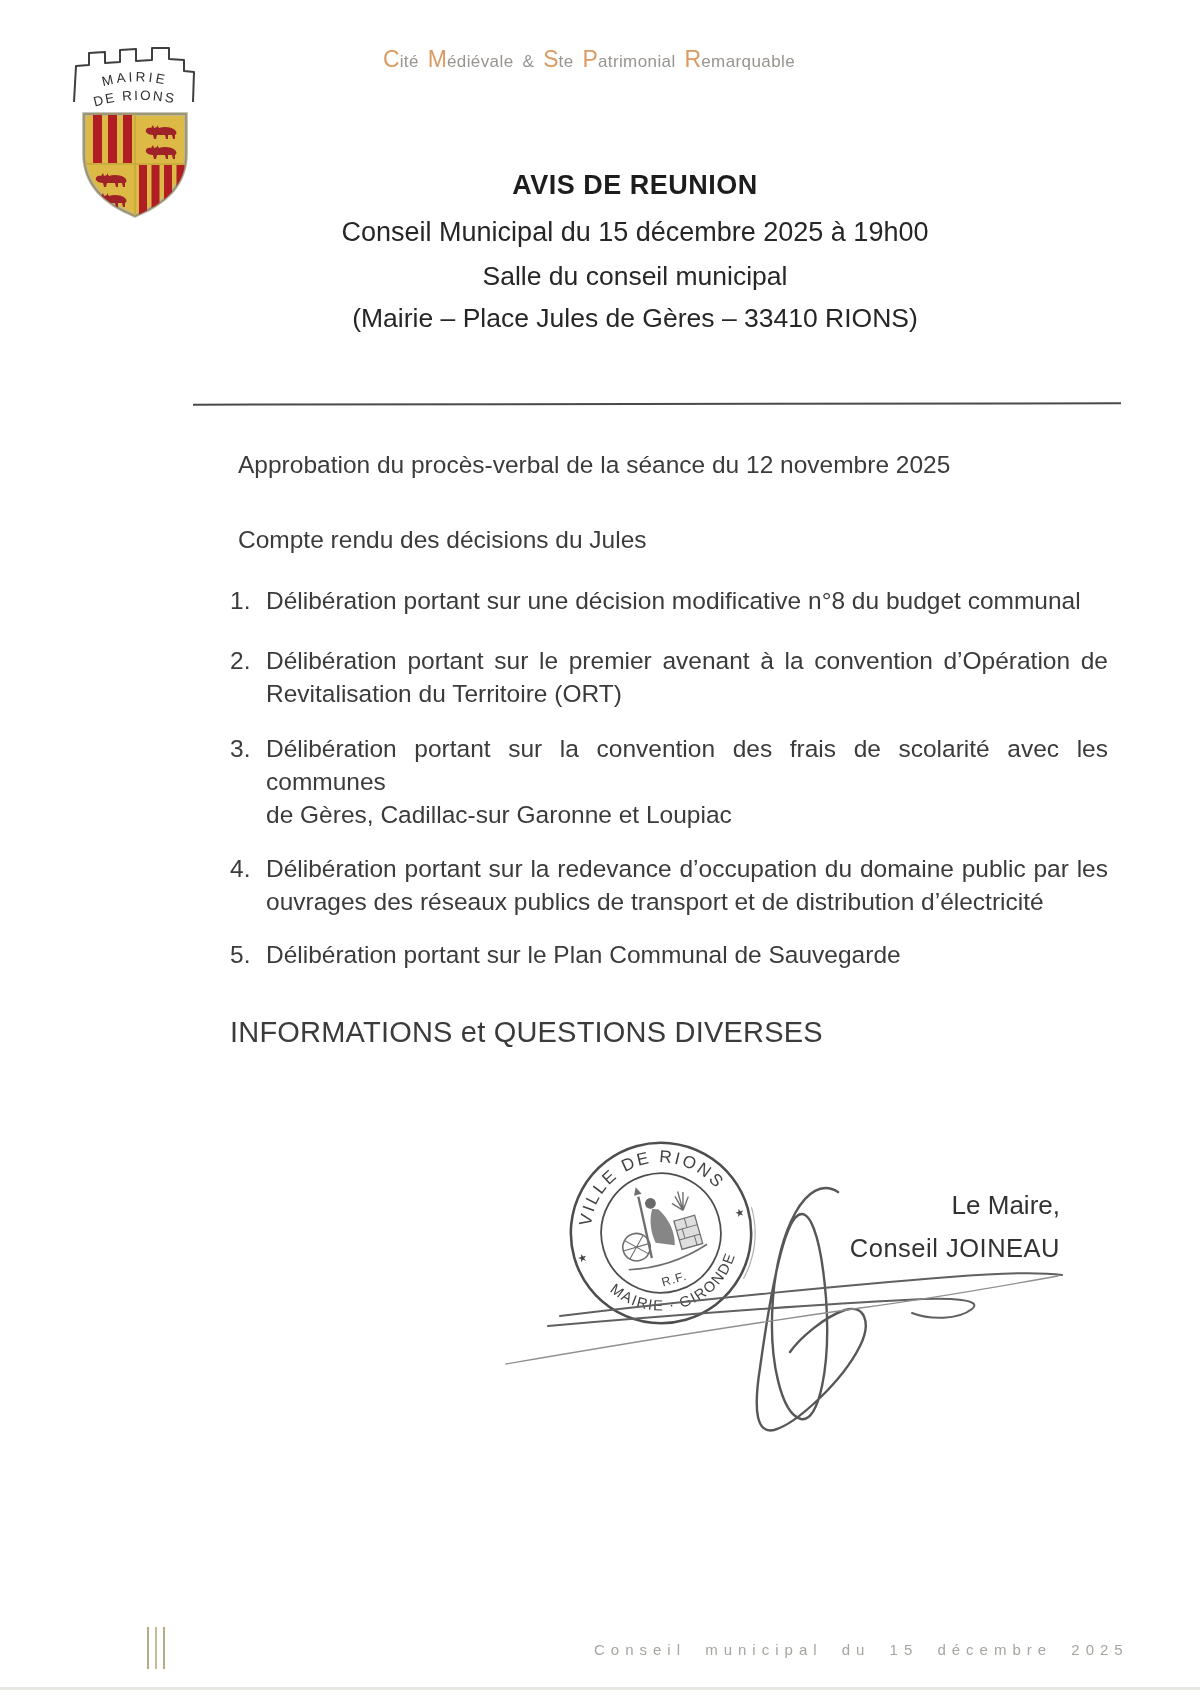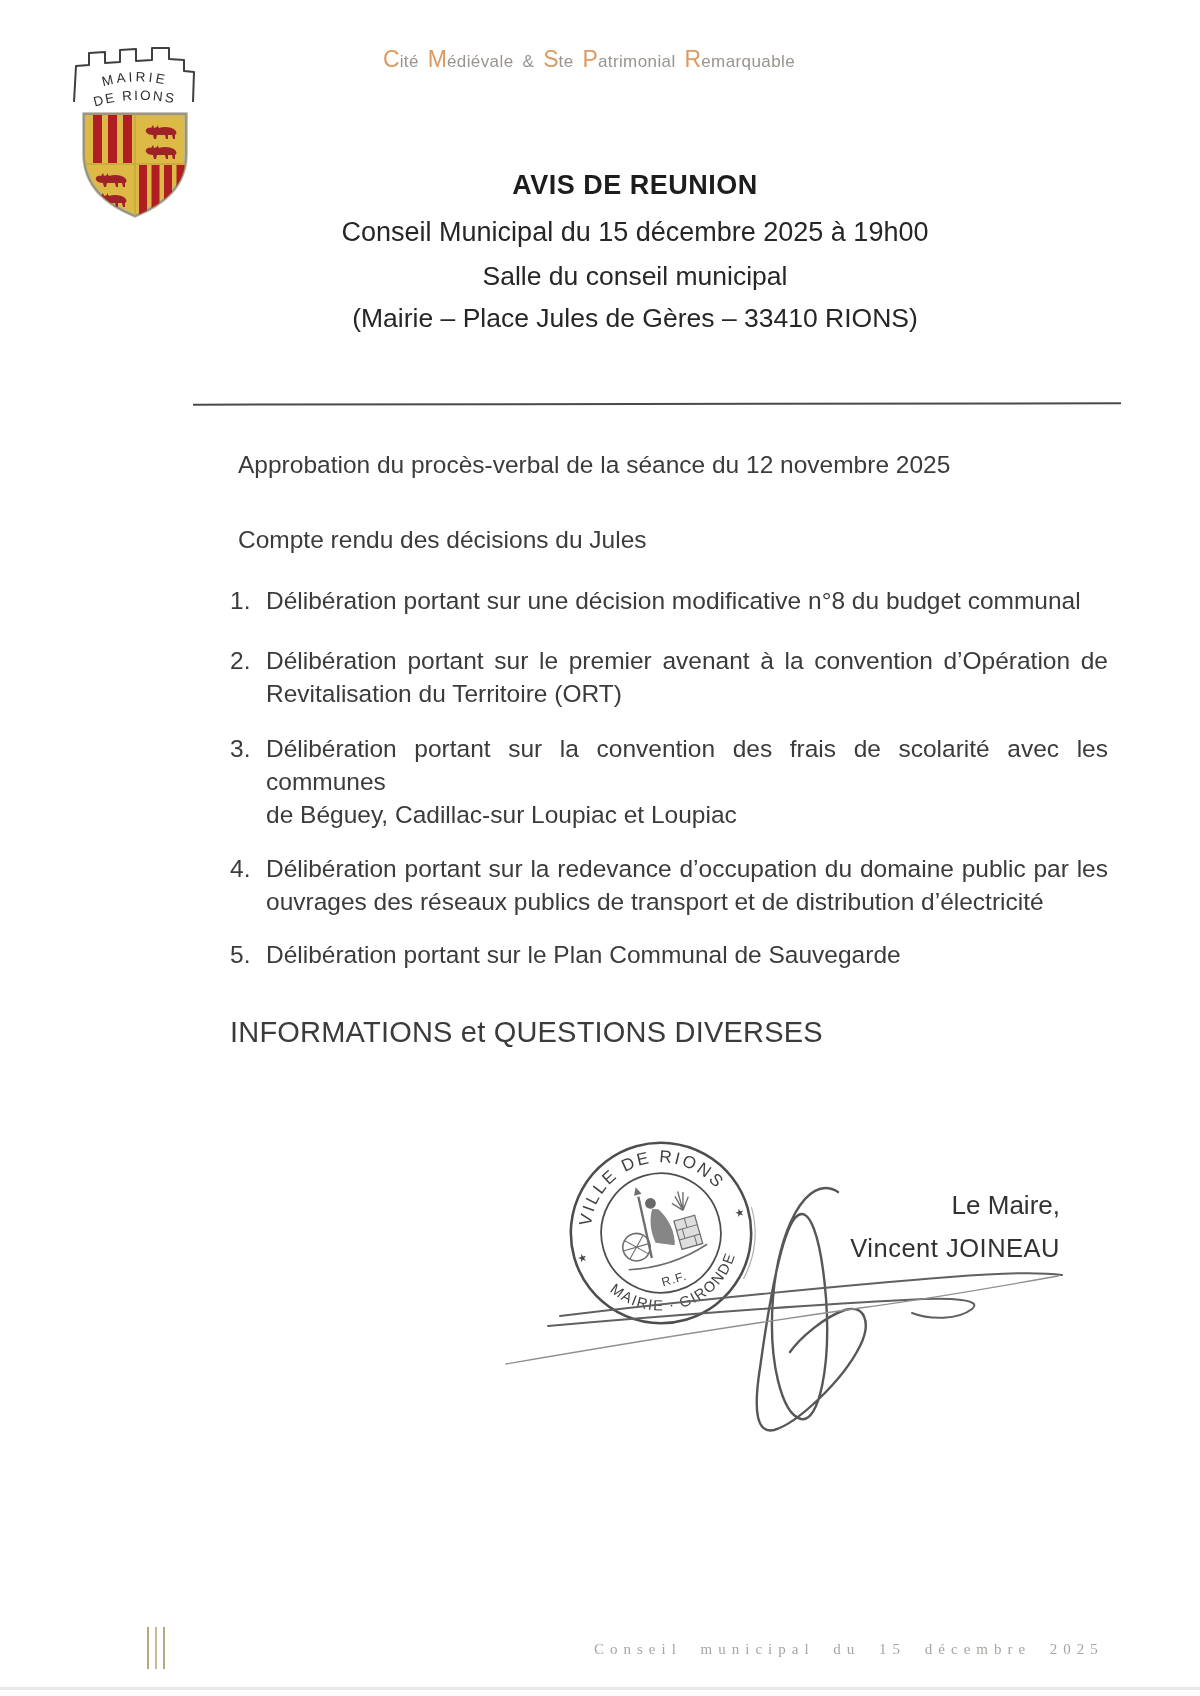--- a/index.html
+++ b/index.html
@@ -44,21 +44,21 @@
   
   #seal{left:563px;top:1135px;width:196px;height:196px;}
   #sig{left:450px;top:1120px;width:660px;height:320px;}
   #role{left:855px;top:1190px;width:205px;text-align:right;font-size:26px;color:#323232;}
   #name{left:800px;top:1234px;width:260px;text-align:right;font-size:25.5px;letter-spacing:.5px;color:#323232;}
 
   
   #fmarks{left:147px;top:1627px;display:flex;gap:6px;height:42px;}
   #fmarks i{display:block;width:2px;height:42px;background:#b5ab80;}
   #fmarks i:nth-child(2){opacity:.8;}
-  #ftext{left:594px;top:1641px;font-size:15px;letter-spacing:6px;word-spacing:9px;color:#a7a5a0;white-space:nowrap;font-family:Liberation Serif, serif;}
+  #ftext{left:594px;top:1641px;font-size:15px;letter-spacing:6px;word-spacing:9px;color:#a7a5a0;white-space:nowrap;}
   #bline{left:0;top:1687px;width:1200px;height:3px;background:#e2e2df;opacity:.8;}
 </style>
 </head>
 <body>
 
 <div id="page">
 
   <svg id="logo" class="abs" viewBox="0 0 138 184">
 
     <path d="M 8,66 L 10,30 L 23,29 L 23,17 L 39,16 L 39,27 L 54,26 L 54,14 L 70,13 L 70,25 L 86,24 L 86,12 L 103,12 L 103,23 L 118,24 L 118,35 L 128,36 L 127,66" fill="none" stroke="#3f3f3f" stroke-width="2" stroke-linejoin="round"></path>
@@ -129,21 +129,21 @@
       <span class="num">2.</span>
       <div class="txt">
         <div class="line j">Délibération portant sur le premier avenant à la convention d’Opération de</div>
         <div class="line">Revitalisation du Territoire (ORT)</div>
       </div>
     </div>
     <div class="item" id="it3">
       <span class="num">3.</span>
       <div class="txt">
         <div class="line j">Délibération portant sur la convention des frais de scolarité avec les communes</div>
-        <div class="line">de Béguey, Cadillac-sur Loupiac et Loupiac</div>
+        <div class="line">de Gères, Cadillac-sur Garonne et Loupiac</div>
       </div>
     </div>
     <div class="item" id="it4">
       <span class="num">4.</span>
       <div class="txt">
         <div class="line j">Délibération portant sur la redevance d’occupation du domaine public par les</div>
         <div class="line">ouvrages des réseaux publics de transport et de distribution d’électricité</div>
       </div>
     </div>
     <div class="item" id="it5">
@@ -192,21 +192,21 @@
   <svg id="sig" class="abs" viewBox="450 1120 660 320">
     <g fill="none" stroke-linecap="round">
       <path d="M 838,1192 C 806,1172 778,1232 773,1298 C 768,1362 782,1414 801,1419 C 819,1423 831,1366 826,1298 C 821,1236 809,1202 795,1218 C 780,1236 768,1310 760,1368 C 753,1412 757,1434 774,1430 C 796,1424 842,1382 860,1346 C 872,1322 864,1304 845,1310 C 824,1317 800,1338 790,1352" stroke="#575757" stroke-width="2.4"></path>
       <path d="M 560,1316 C 690,1300 860,1284 950,1277 C 1000,1273 1040,1272 1062,1275" stroke="#606060" stroke-width="2"></path>
       <path d="M 548,1326 C 660,1316 820,1304 905,1300 C 955,1297 983,1300 972,1309 C 958,1320 930,1320 912,1313" stroke="#606060" stroke-width="2"></path>
       <path d="M 506,1364 C 610,1346 760,1322 860,1308 C 920,1300 980,1290 1058,1276" stroke="#8f8f8f" stroke-width="1.3"></path>
     </g>
   </svg>
 
   <div id="role" class="abs">Le Maire,</div>
-  <div id="name" class="abs">Vincent JOINEAU</div>
+  <div id="name" class="abs">Conseil JOINEAU</div>
 
   <div id="fmarks" class="abs">
       <i></i>
       <i></i>
       <i></i>
     </div>
   <div id="ftext" class="abs">Conseil municipal du 15 décembre 2025</div>
   <div id="bline" class="abs"></div>
 
 </div>

